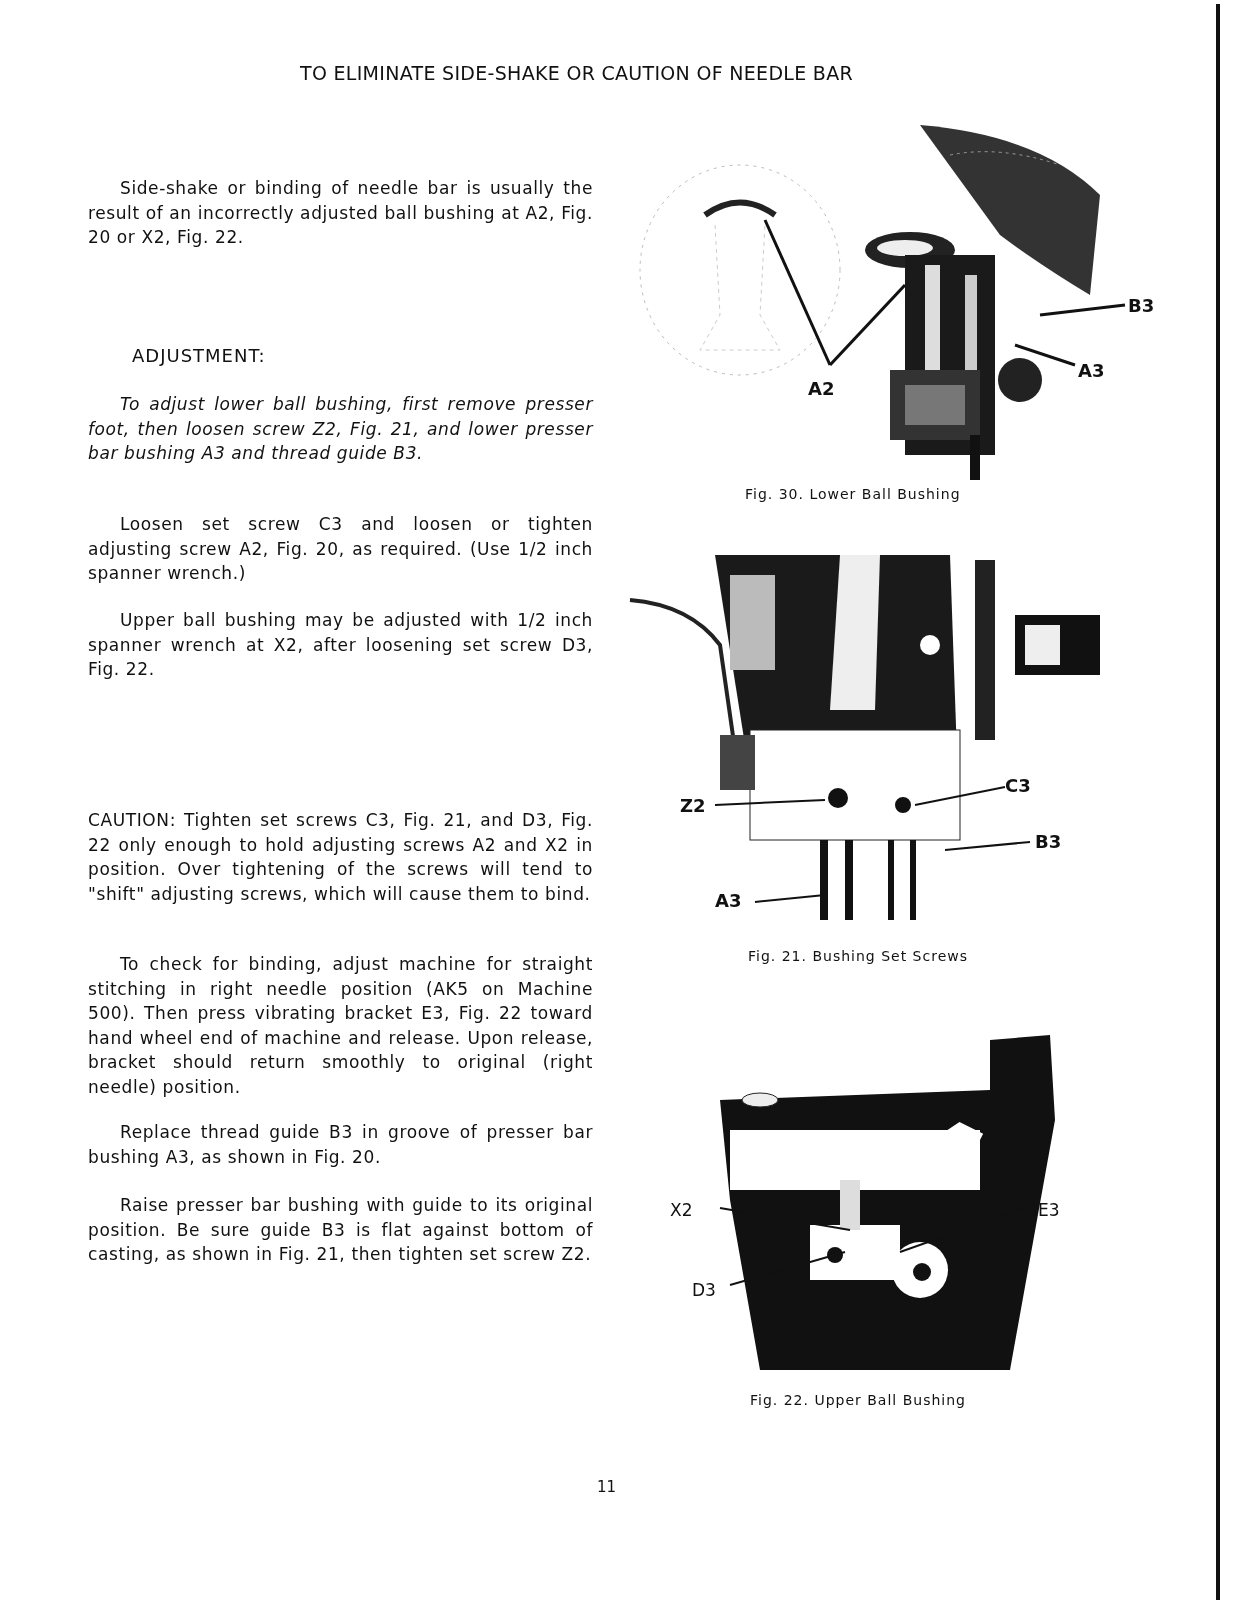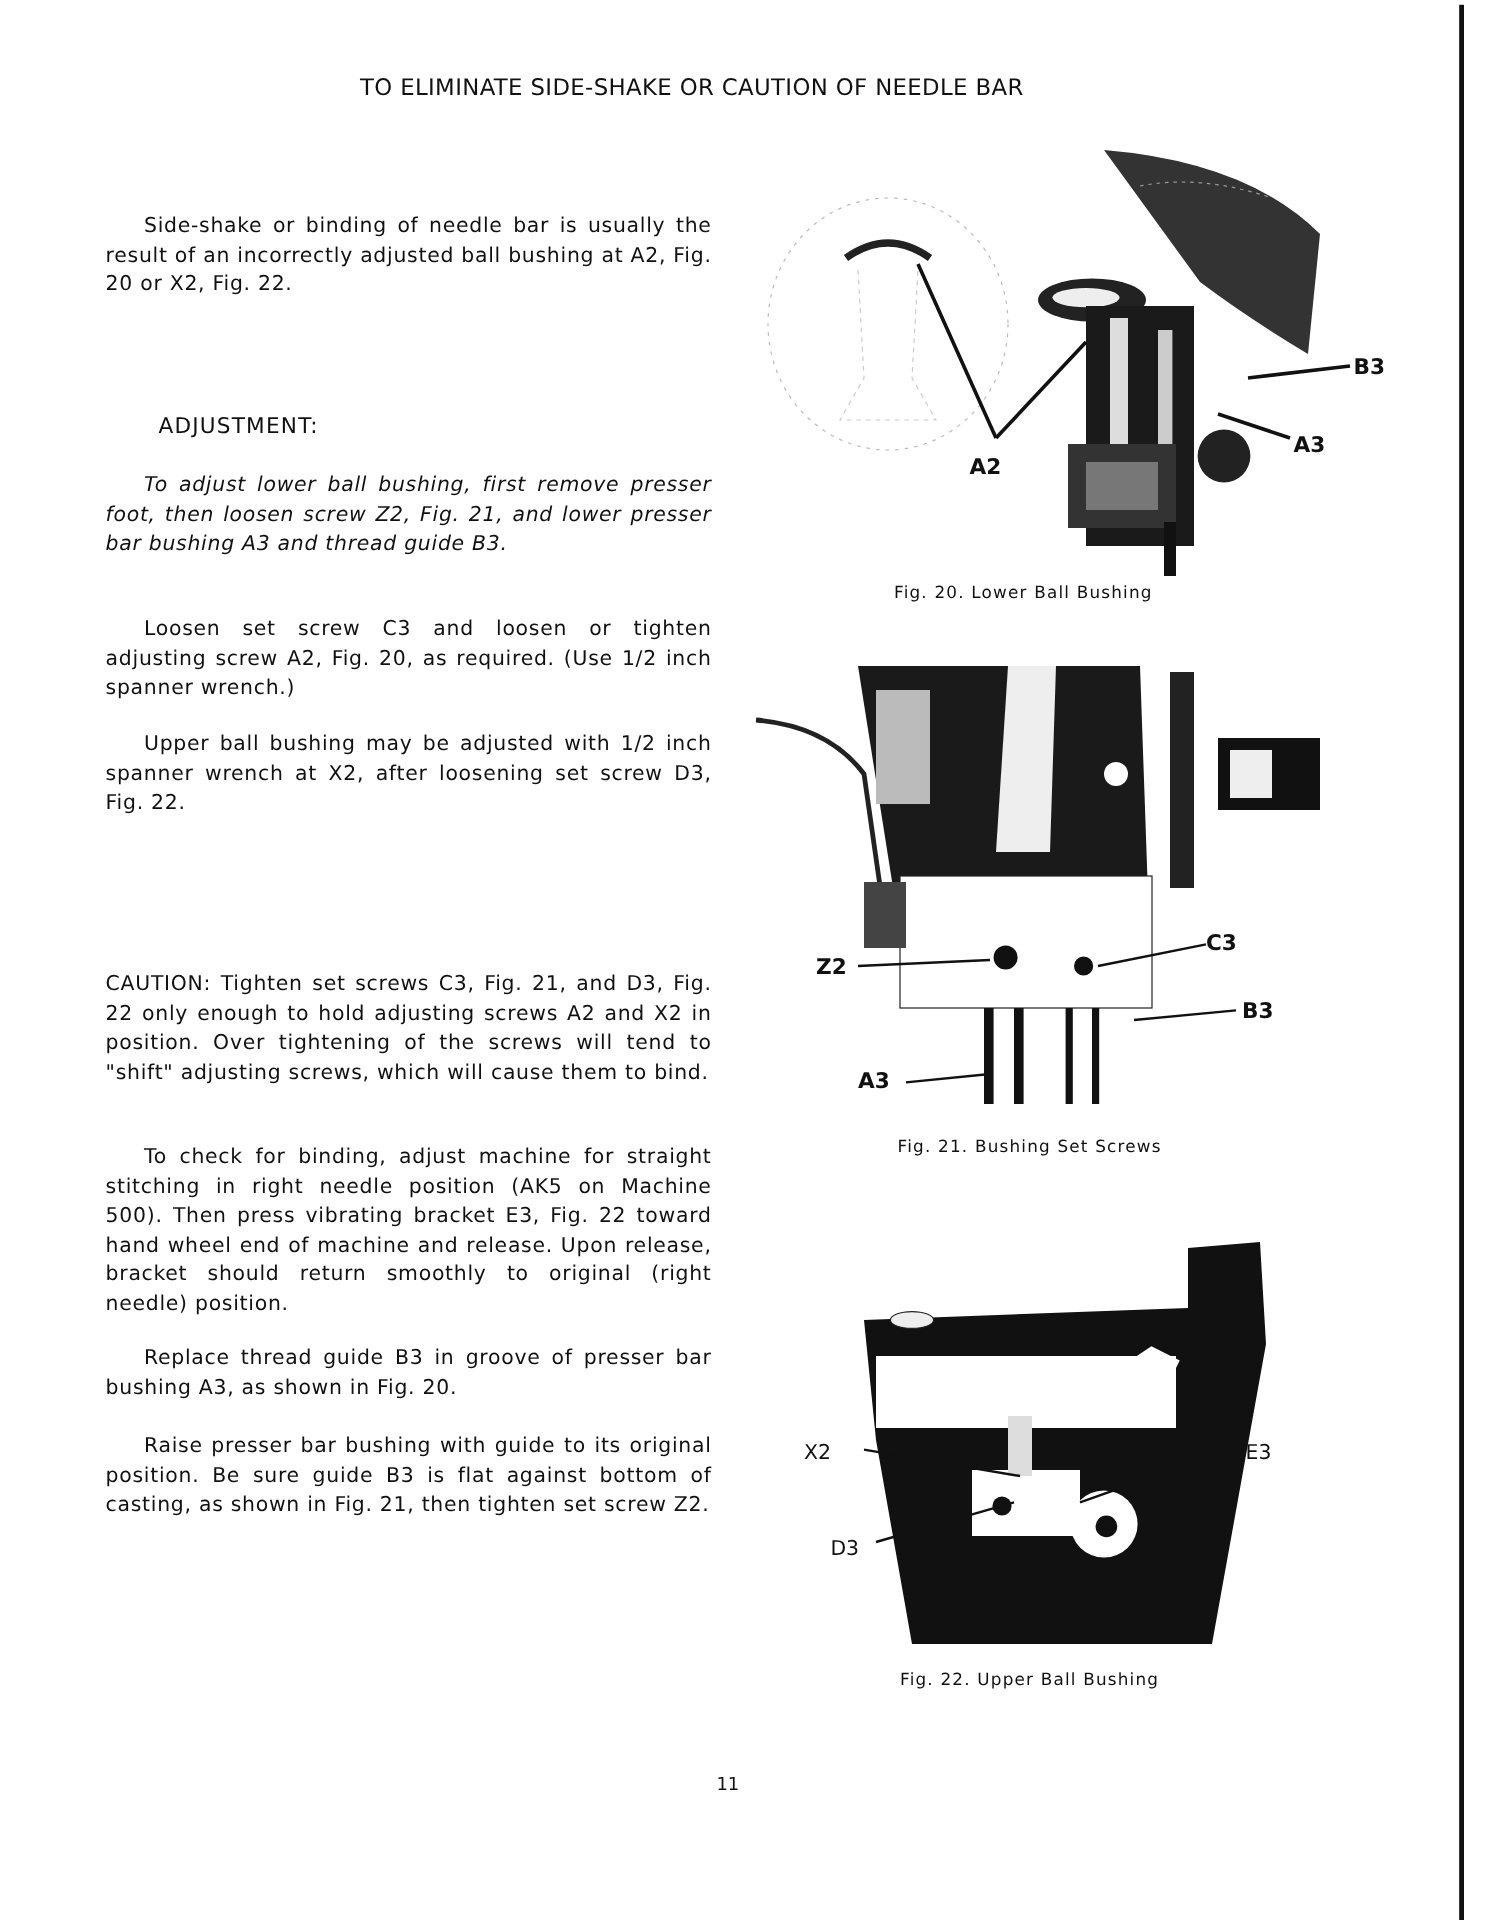--- a/index.html
+++ b/index.html
@@ -69,21 +69,21 @@
     <rect x="350" y="320" width="10" height="45" fill="#111"></rect>
     <line x1="210" y1="250" x2="145" y2="105" stroke="#111" stroke-width="3"></line>
     <line x1="210" y1="250" x2="285" y2="170" stroke="#111" stroke-width="3"></line>
     <line x1="455" y1="250" x2="395" y2="230" stroke="#111" stroke-width="3"></line>
     <line x1="505" y1="190" x2="420" y2="200" stroke="#111" stroke-width="3"></line>
     <text class="lbl" x="188" y="280">A2</text>
     <text class="lbl" x="458" y="262">A3</text>
     <text class="lbl" x="508" y="197">B3</text>
   </svg>
 </div>
-<div class="caption" style="left:745px; top:486px;">Fig. 20. Lower Ball Bushing</div>
+<div class="caption" style="left:745px; top:486px;">Fig. 30. Lower Ball Bushing</div>
 
 <div class="fig" style="left:620px; top:550px; width:480px; height:370px;">
   <svg width="480" height="370" viewBox="0 0 480 370">
     <path d="M10 50 Q70 55 100 95 L115 200" fill="none" stroke="#222" stroke-width="4"></path>
     <path d="M95 5 L330 5 L340 290 L140 290 Z" fill="#1a1a1a"></path>
     <rect x="110" y="25" width="45" height="95" fill="#bbb"></rect>
     <rect x="130" y="180" width="210" height="110" fill="#fff" stroke="#222"></rect>
     <rect x="100" y="185" width="35" height="55" fill="#444"></rect>
     <path d="M220 5 L260 5 L255 160 L210 160 Z" fill="#eee"></path>
     <circle cx="310" cy="95" r="10" fill="#fff"></circle>

